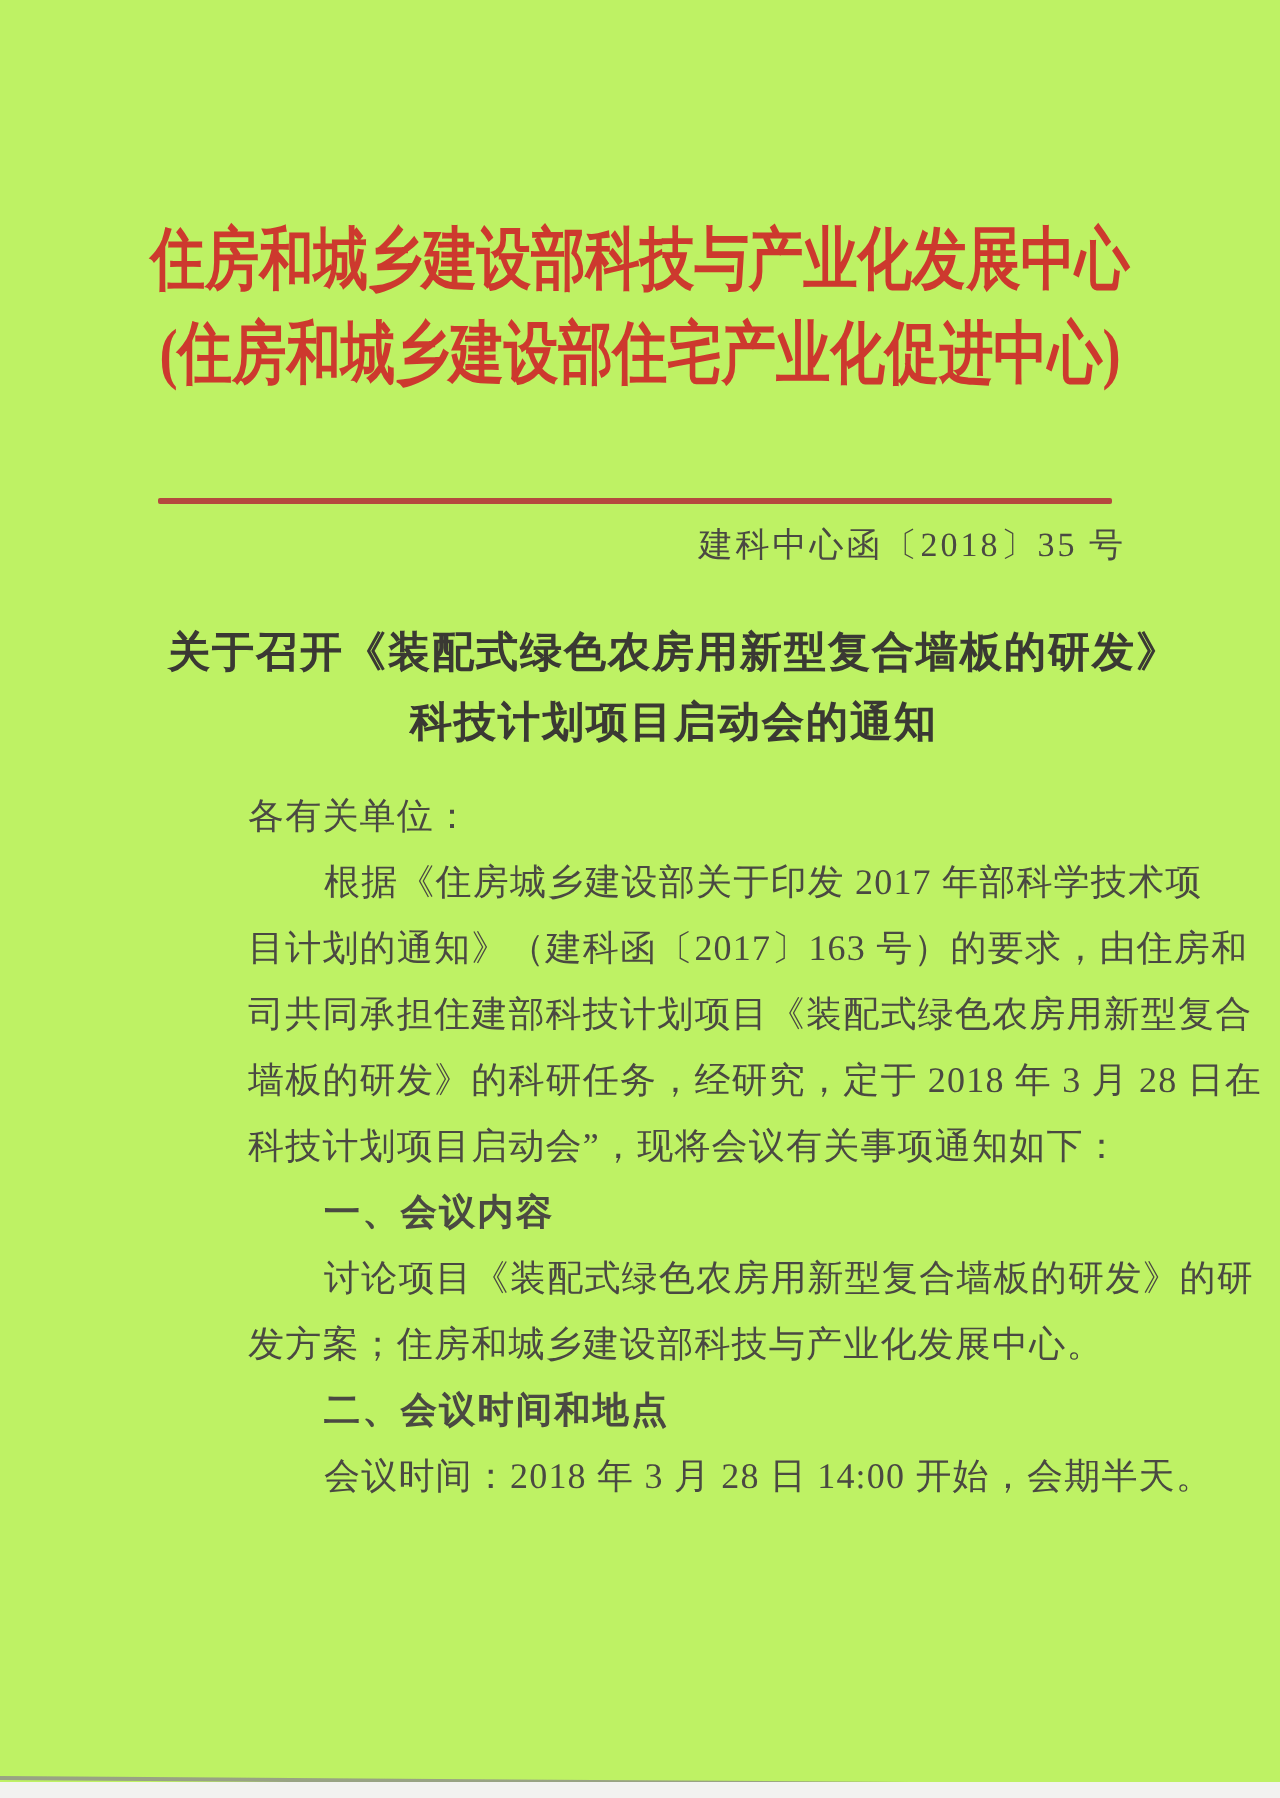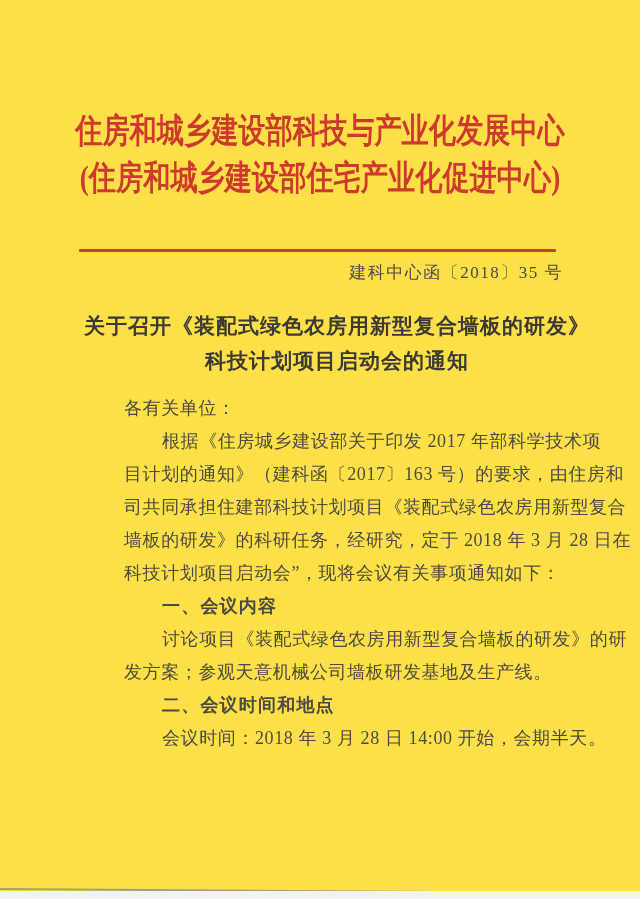--- a/index.html
+++ b/index.html
@@ -4,21 +4,21 @@
 <style>
   html, body {
     margin: 0;
     padding: 0;
     background: #ffffff;
   }
   .page {
     position: relative;
     width: 640px;
     height: 899px;
-    background: #fde047;
+    background: #bef264;
     overflow: hidden;
     font-family: "Liberation Serif", serif;
   }
   
   .letterhead {
     position: absolute;
     top: 107px;
     left: 0;
     width: 640px;
     text-align: center;
@@ -128,21 +128,21 @@
     <div class="line">各有关单位：</div>
 
     <div class="line indent">根据《住房城乡建设部关于印发 2017 年部科学技术项</div>
     <div class="line">目计划的通知》（建科函〔2017〕163 号）的要求，由住房和</div>
     <div class="line">司共同承担住建部科技计划项目《装配式绿色农房用新型复合</div>
     <div class="line">墙板的研发》的科研任务，经研究，定于 2018 年 3 月 28 日在</div>
     <div class="line">科技计划项目启动会”，现将会议有关事项通知如下：</div>
 
     <div class="line indent heading">一、会议内容</div>
     <div class="line indent">讨论项目《装配式绿色农房用新型复合墙板的研发》的研</div>
-    <div class="line">发方案；参观天意机械公司墙板研发基地及生产线。</div>
+    <div class="line">发方案；住房和城乡建设部科技与产业化发展中心。</div>
 
     <div class="line indent heading">二、会议时间和地点</div>
     <div class="line indent">会议时间：2018 年 3 月 28 日 14:00 开始，会期半天。</div>
   </div>
 
   <div class="page-edge-shadow"></div>
   <div class="page-below-strip"></div>
 
 </div>
 

